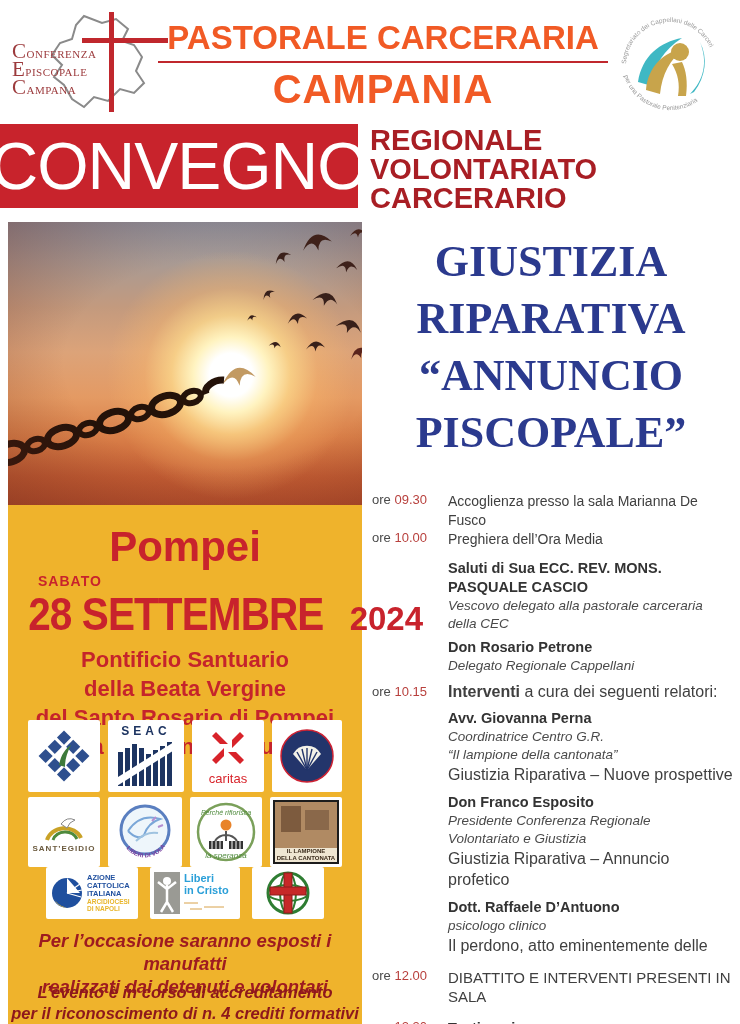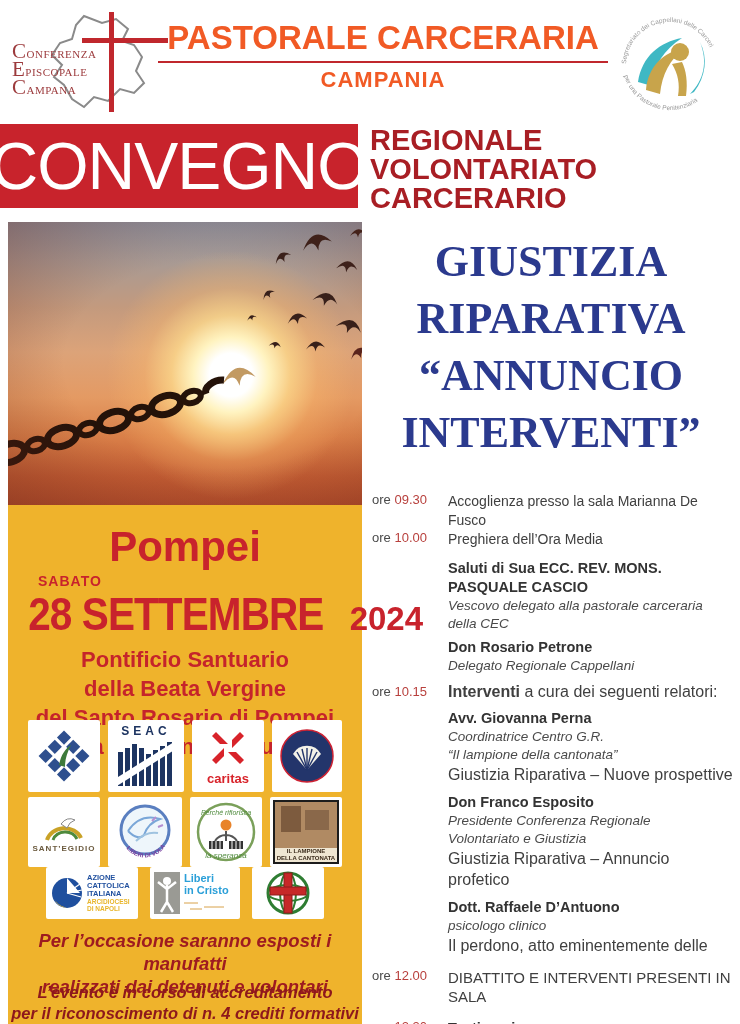--- a/index.html
+++ b/index.html
@@ -8,21 +8,21 @@
 
   
   .hdr-left{position:absolute;left:12px;top:10px;width:158px;height:104px;}
   .hdr-left svg{position:absolute;left:0;top:0;}
   .cec-text{position:absolute;left:0;top:34px;color:#9c3a3c;line-height:15px;font-family:"Liberation Serif",serif;}
   .cec-text .ln{white-space:nowrap;font-size:11px;letter-spacing:.5px;}
   .cec-text .big{font-size:21px;font-weight:400;}
   .hdr-center{position:absolute;left:158px;top:20px;width:450px;text-align:center;}
   .hdr-title{color:#f15a25;font-size:33px;font-weight:bold;letter-spacing:0;line-height:36px;}
   .hdr-rule{height:0;border-top:2px solid #c0272d;margin:5px 0 4px 0;}
-  .hdr-sub{color:#f15a25;font-size:22px;font-weight:bold;letter-spacing:1px;}
+  .hdr-sub{color:#f15a25;font-size:40px;font-weight:bold;letter-spacing:1px;}
   .hdr-right{position:absolute;right:8px;top:4px;width:124px;height:116px;}
 
   
   .banner{position:absolute;left:0;top:124px;width:358px;height:84px;background:#c8232c;
           display:flex;align-items:center;justify-content:center;}
   .banner-txt{color:#fff;font-size:66px;font-weight:normal;letter-spacing:-1px;}
   .banner-side{position:absolute;left:370px;top:126px;color:#a81e24;font-weight:bold;
                font-size:29px;line-height:29px;letter-spacing:0;}
 
   
@@ -204,21 +204,21 @@
             <rect x="16" y="6" width="5" height="42"></rect>
               <rect x="23" y="10" width="5" height="38"></rect>
             <rect x="30" y="16" width="5" height="32"></rect>
               <rect x="37" y="12" width="5" height="36"></rect>
             <rect x="44" y="8" width="5" height="40"></rect>
               <rect x="51" y="4" width="5" height="44"></rect>
           </g>
           <rect x="-8" y="22" width="80" height="7" fill="#fff" transform="rotate(-32 30 25)"></rect>
         </svg>
       </div>
-      <div class="tile" style="width:72px;height:72px;flex-direction:column;font-weight:bold;">
+      <div class="tile" style="width:72px;height:72px;flex-direction:column;">
         <svg width="44" height="44" viewBox="0 0 44 44">
           <g fill="#d8232a">
             <path d="M20 2 h6 v12 l8 -8 4 4 -12 12 v-20 z" transform="rotate(0 22 22)"></path>
             <path d="M20 2 h6 v12 l8 -8 4 4 -12 12 v-20 z" transform="rotate(90 22 22)"></path>
             <path d="M20 2 h6 v12 l8 -8 4 4 -12 12 v-20 z" transform="rotate(180 22 22)"></path>
             <path d="M20 2 h6 v12 l8 -8 4 4 -12 12 v-20 z" transform="rotate(270 22 22)"></path>
           </g>
         </svg>
         <div style="font-size:13px;color:#d8232a;margin-top:1px;">caritas</div>
       </div>
@@ -352,21 +352,21 @@
     <div class="note2">
       <div>L’evento è in corso di accreditamento</div>
       <div>per il riconoscimento di n. 4 crediti formativi</div>
     </div>
   </div>
 
   <div class="btitle">
     <div>GIUSTIZIA</div>
     <div>RIPARATIVA</div>
     <div>“ANNUNCIO</div>
-    <div>INTERVENTI”</div>
+    <div>PISCOPALE”</div>
   </div>
 
   <div class="sched">
 
     <div class="srow">
       <div class="tcol"><span>ore</span> <span class="tm">09.30</span></div>
       <div class="ccol">Accoglienza presso la sala Marianna De Fusco</div>
     </div>
     <div class="srow mb10">
       <div class="tcol"><span>ore</span> <span class="tm">10.00</span></div>

